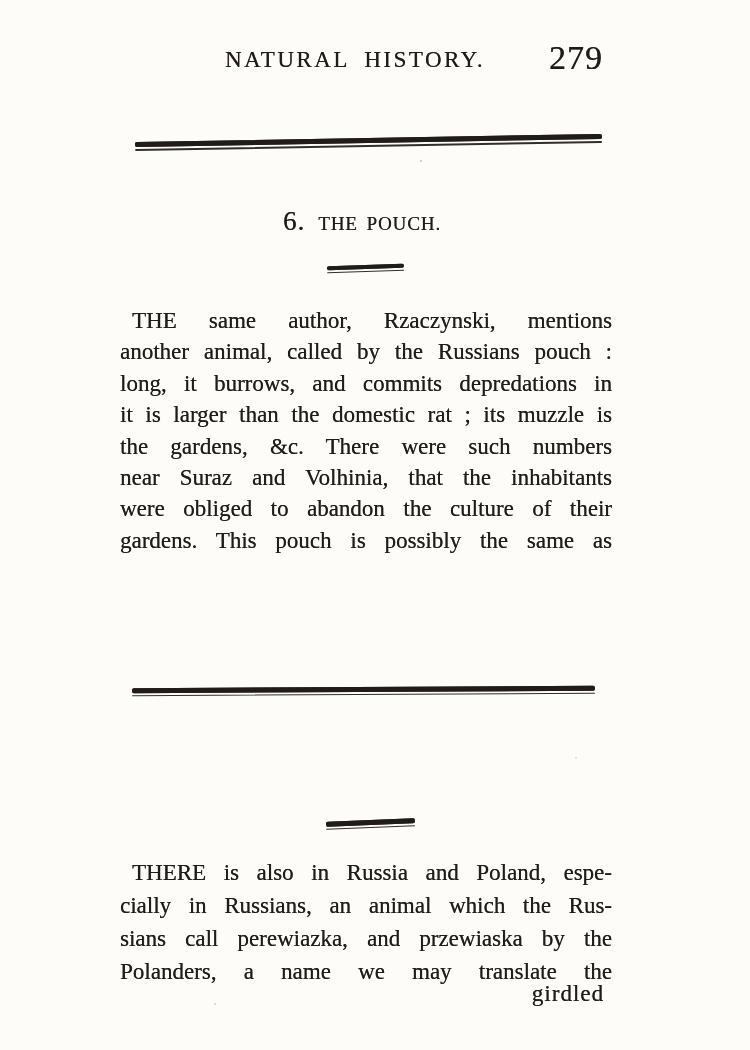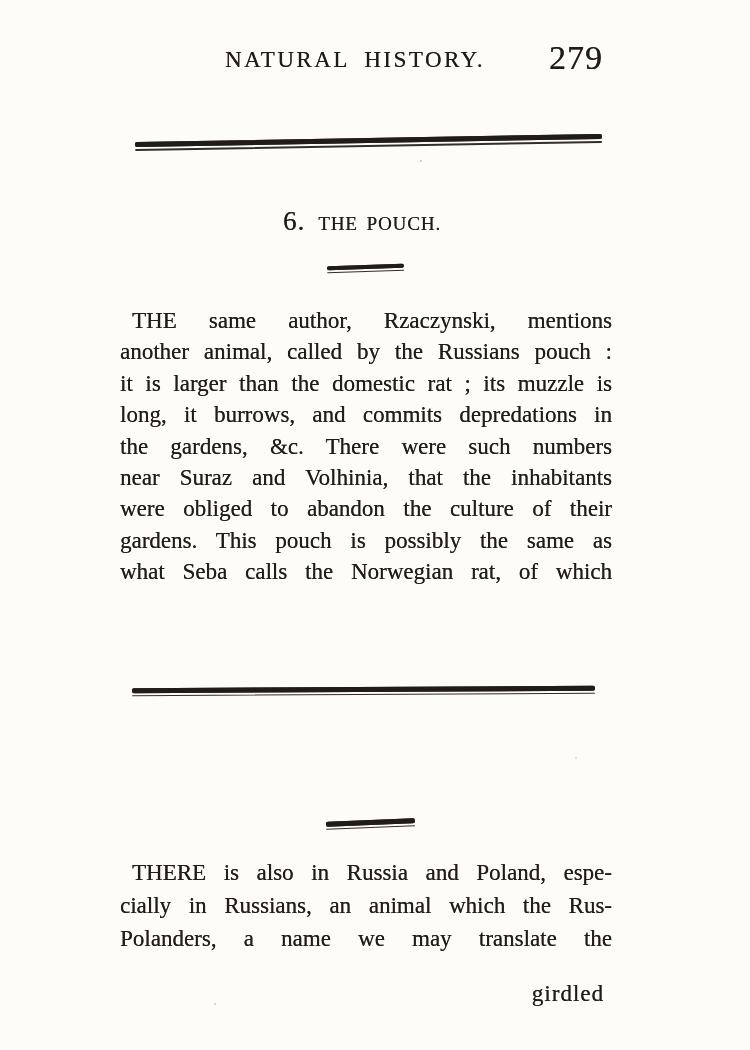--- a/index.html
+++ b/index.html
@@ -108,43 +108,43 @@
   </h2>
 
   <div class="rule rule-short1">
     <div class="bar"></div>
     <div class="thin"></div>
   </div>
 
   <div class="para para1">
       <div class="line ind"><span>THE same author, Rzaczynski, mentions</span></div>
       <div class="line"><span>another animal, called by the Russians </span><span class="it">pouch :</span></div>
+      <div class="line"><span>long, it burrows, and commits depredations in</span></div>
       <div class="line"><span>it is larger than the domestic rat ; its muzzle is</span></div>
-      <div class="line"><span>long, it burrows, and commits depredations in</span></div>
       <div class="line"><span>the gardens, &amp;c. There were such numbers</span></div>
       <div class="line"><span>near Suraz and Volhinia, that the inhabitants</span></div>
       <div class="line"><span>were obliged to abandon the culture of their</span></div>
       <div class="line"><span>gardens. This pouch is possibly the same as</span></div>
-      <div class="line"><span>what Seba calls the </span><span class="it">Norwegian rat</span><span>, of which</span></div>
     </div>
 
   <div class="rule rule-full2">
     <div class="bar"></div>
     <div class="thin"></div>
   </div>
 
 
   <div class="rule rule-short2">
     <div class="bar"></div>
     <div class="thin"></div>
   </div>
 
   <div class="para para2">
       <div class="line ind"><span>THERE is also in Russia and Poland, espe-</span></div>
       <div class="line"><span>cially in Russians, an animal which the Rus-</span></div>
+      <div class="line"><span>sians call </span><span class="it">perewiazka</span><span>, and </span><span class="it">przewiaska</span><span> by the</span></div>
       <div class="line"><span>Polanders, a name we may translate the</span></div>
     </div>
 
   <div class="catchword">girdled</div>
 
   <div class="speck speck1"></div>
   <div class="speck speck2"></div>
   <div class="speck speck3"></div>
 </div>
 

